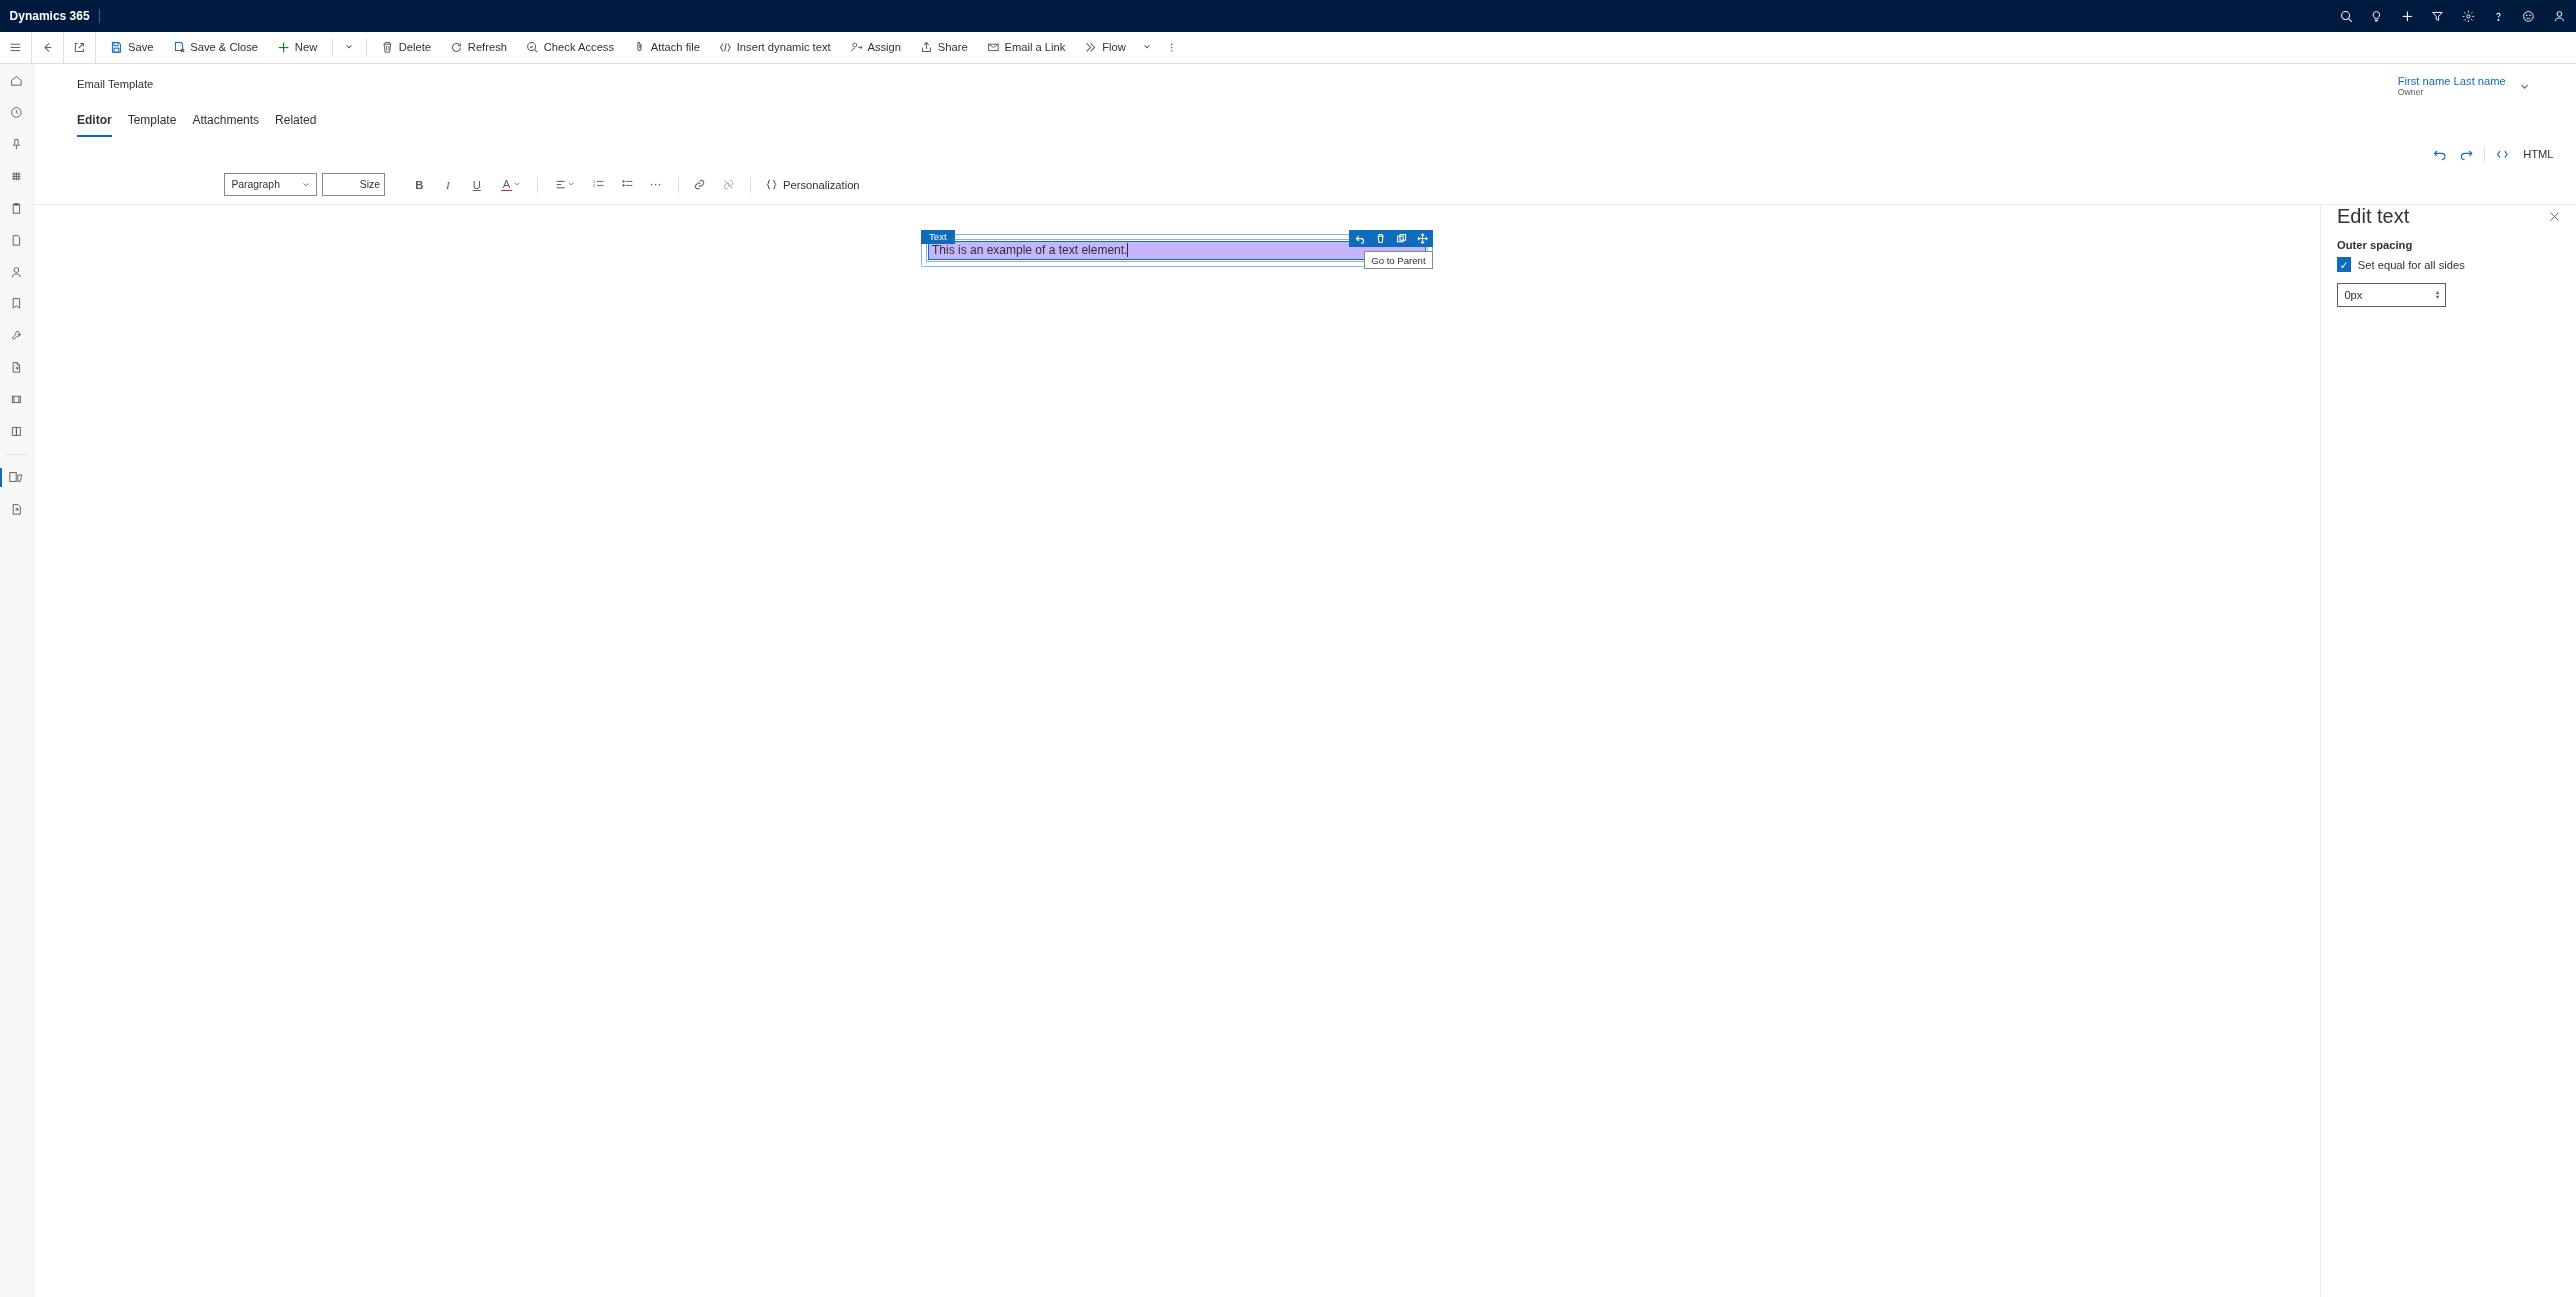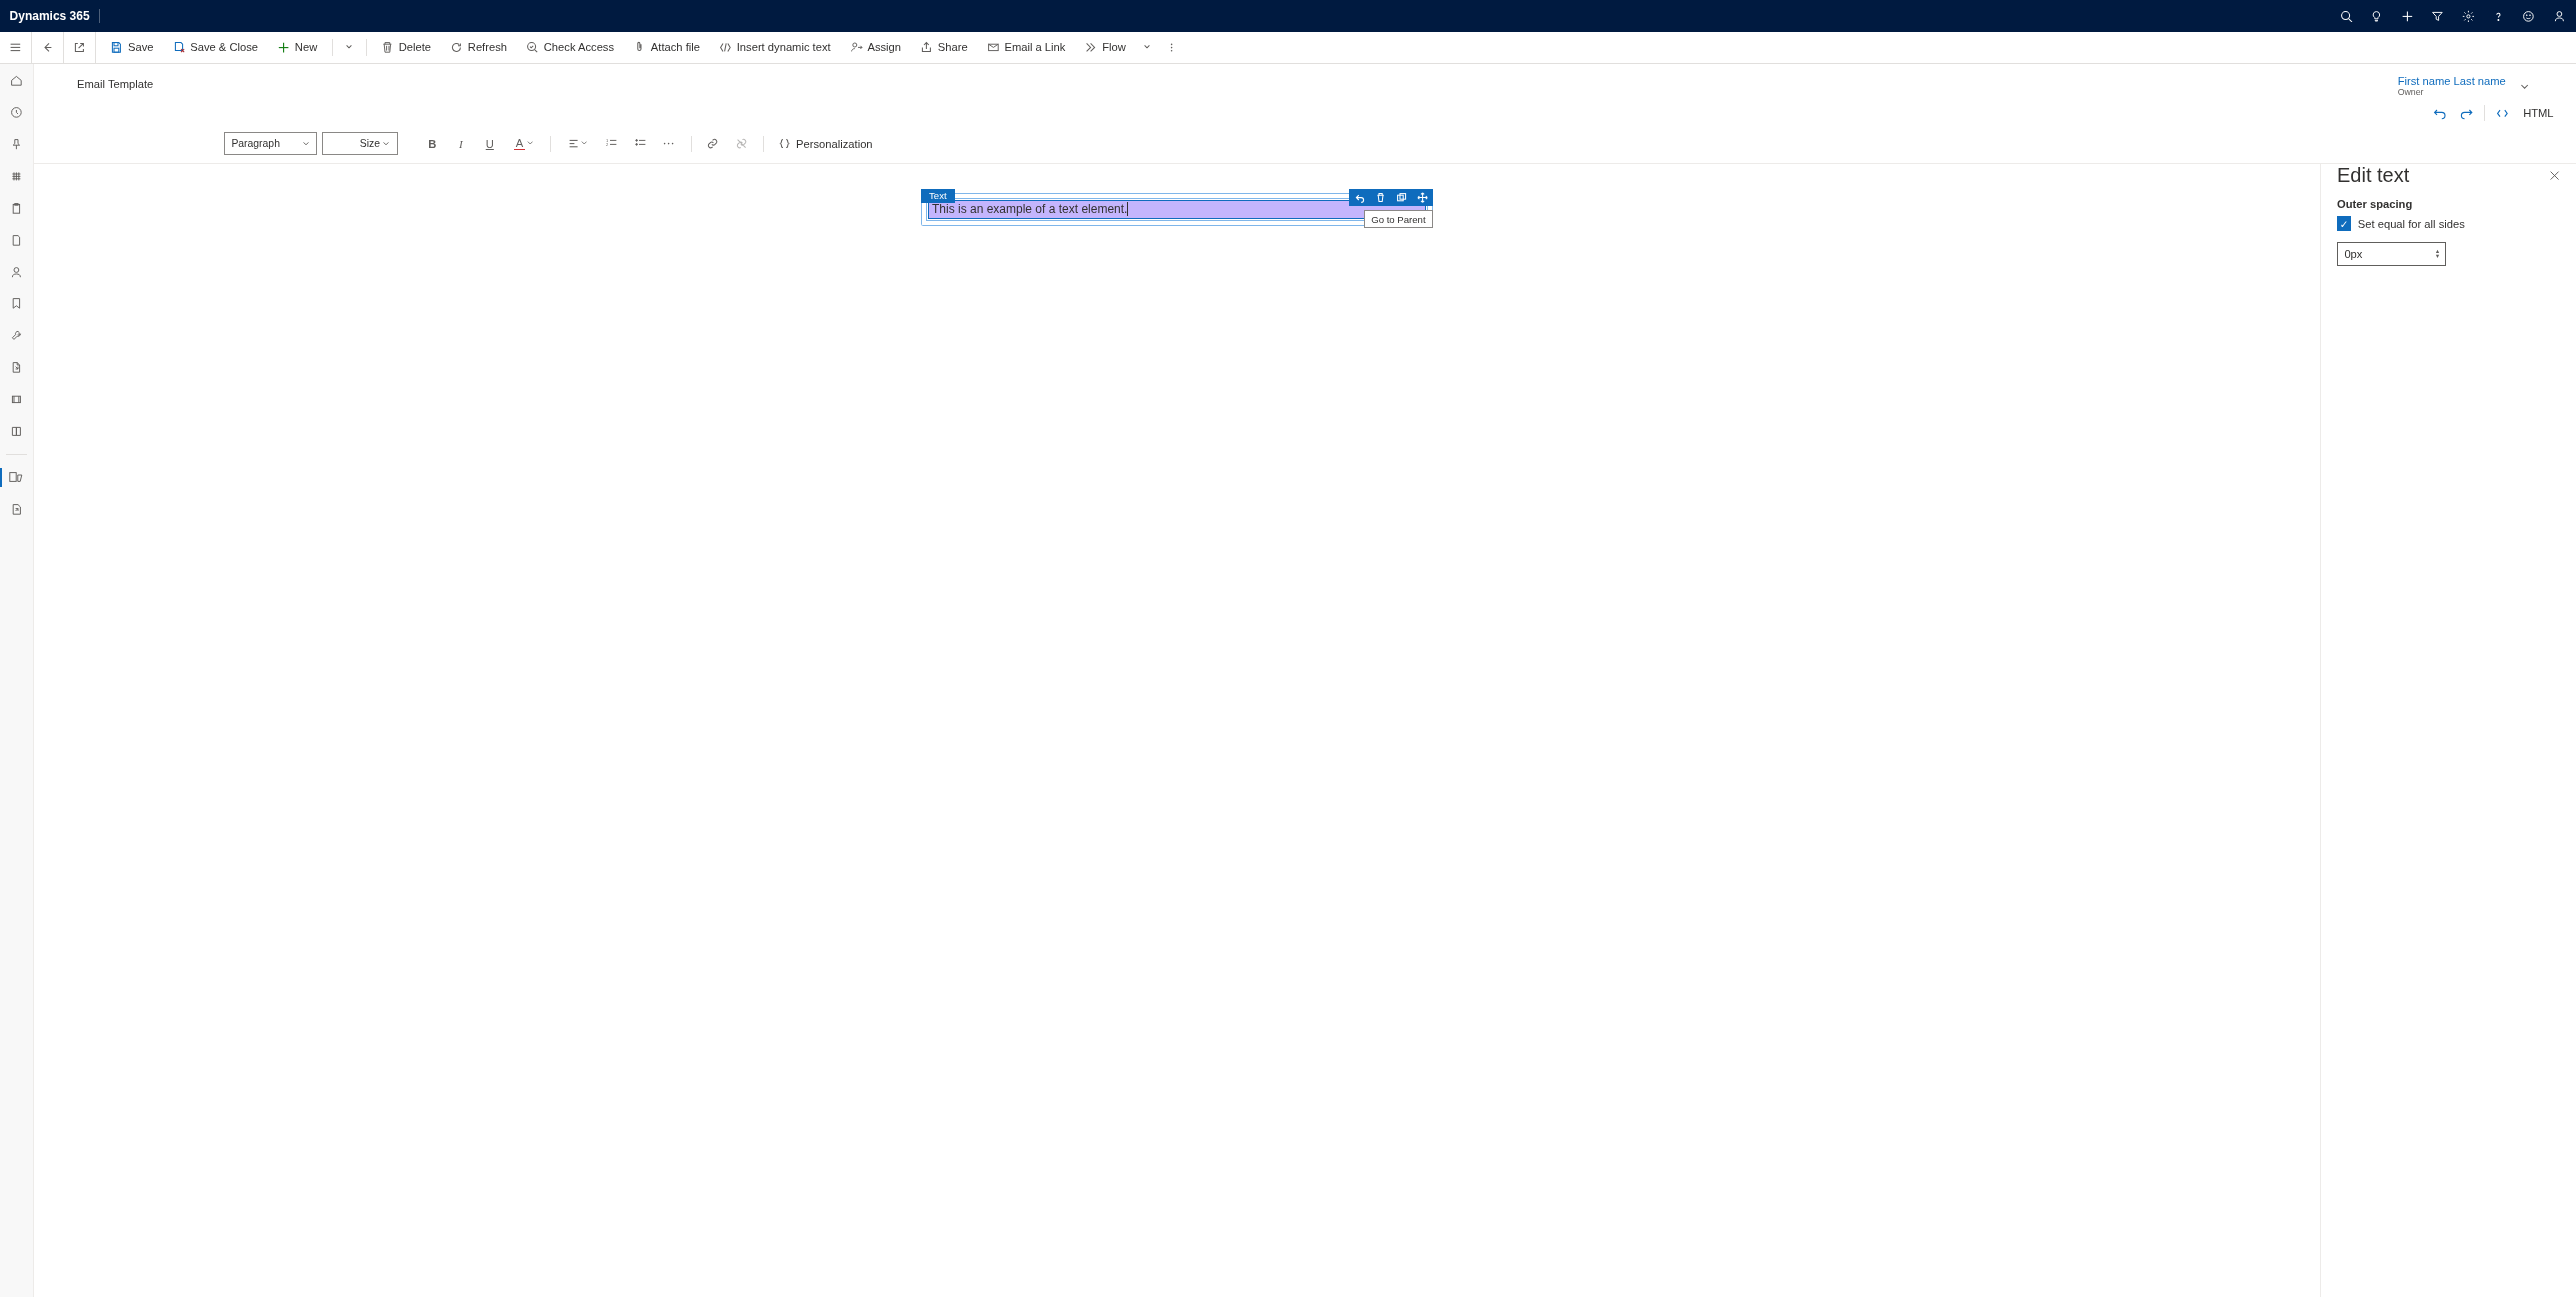--- a/index.html
+++ b/index.html
@@ -44,21 +44,21 @@
   .tab.active { font-weight: 600; border-bottom: 2.4px solid #0f6cbd; }
   
   .editor-toolbar-row { display: flex; justify-content: flex-end; align-items: center; padding: 8px 22.4px 8px 12.8px; gap: 11.2px; }
   .etr-sep { width: 0.8px; height: 16px; background: #e1dfdd; }
   .etr-btn { display: flex; align-items: center; gap: 14px; cursor: pointer; color: #0f6cbd; }
   .etr-icon { cursor: pointer; color: #0f6cbd; }
   
   .rtoolbar { display: flex; align-items: center; gap: 4.8px; padding: 3.2px 12.8px 8px 190px; border-bottom: 0.8px solid #edebe9; flex-wrap: wrap; }
   .rsel { border: 0.8px solid #8a8886; background: #fff; height: 22.4px; display: flex; align-items: center; justify-content: space-between; padding: 0 6.4px; cursor: pointer; font-size: 10.4px; }
   .rsel.para { width: 93px; }
-  .rsel.size { width: 76px; padding-left: 37px; }
+  .rsel.size { width: 63px; padding-left: 37px; }
   .rbtn { width: 24px; height: 22.4px; display: flex; align-items: center; justify-content: center; cursor: pointer; color: #605e5c; }
   .rbtn.combo { width: 34px; gap: 1.6px; }
   .rt-sep { width: 0.8px; height: 16px; background: #e1dfdd; margin: 0 4.8px; }
   .rpers { display: flex; align-items: center; gap: 6.4px; cursor: pointer; padding: 0 4.8px; }
   
   .canvas-wrap { flex: 1; display: flex; background: #fff; overflow: auto; }
   .canvas { flex: 1; padding: 29px 12.8px; }
   
   .element-frame { margin: 0 auto; width: 512px; position: relative; }
   .outer-outline { border: 0.8px solid #7fb6ea; border-radius: 1.6px; padding: 4px; }
@@ -384,20 +384,26 @@
           <div class="owner-label">Owner</div>
         </div>
         <div class="owner-chev">
             <svg width="11.2" height="11.2" viewBox="0 0 14 14" fill="none" stroke="#605e5c" stroke-width="1.3">
               <path d="M3 5l4 4 4-4"></path>
             </svg>
           </div>
       </div>
     </div>
 
+    <div class="tabs">
+      <div class="tab active">Editor</div>
+      <div class="tab">Template</div>
+      <div class="tab">Attachments</div>
+      <div class="tab">Related</div>
+    </div>
 
     <div class="editor-toolbar-row">
       <span class="etr-icon">
           <svg width="14.4" height="14.4" viewBox="0 0 18 18" fill="none" stroke="#0f6cbd" stroke-width="1.4">
             <path d="M5 5l-3 3 3 3M2 8h9a4 4 0 0 1 0 8"></path>
           </svg>
         </span>
       <span class="etr-icon">
           <svg width="14.4" height="14.4" viewBox="0 0 18 18" fill="none" stroke="#0f6cbd" stroke-width="1.4">
             <path d="M13 5l3 3-3 3M16 8H7a4 4 0 0 0 0 8"></path>

